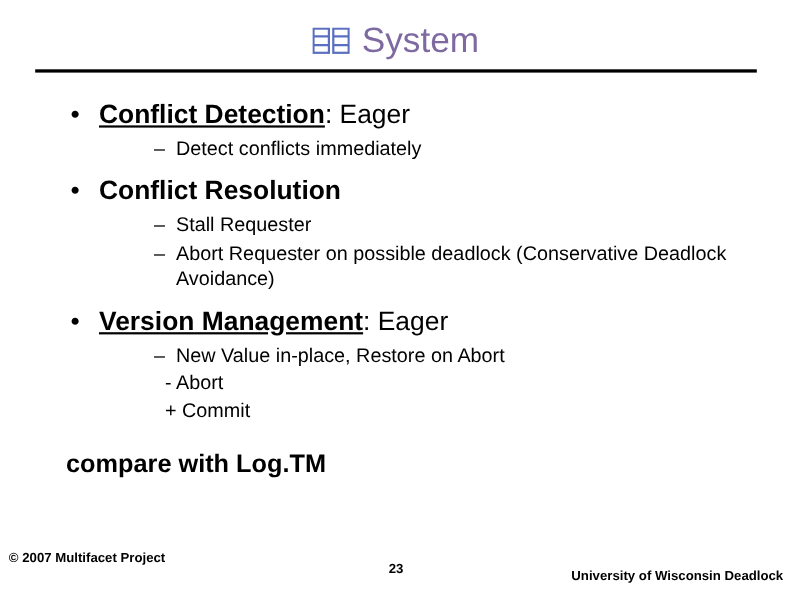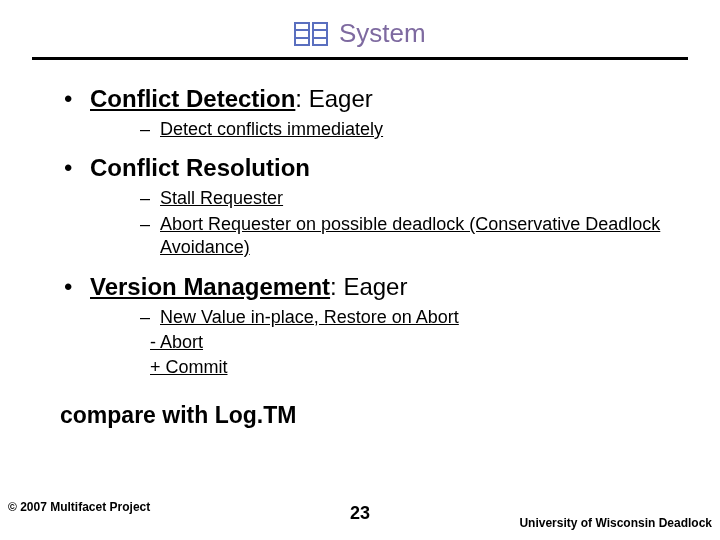--- a/index.html
+++ b/index.html
@@ -16,21 +16,21 @@
     position: relative;
     width: 720px;
     height: 540px;
     box-sizing: border-box;
   }
   .title-row {
     padding-top: 18px;
     text-align: center;
   }
   .title-text {
-    font-size: 26px;
+    font-size: 32px;
     color: #7e6aa0;
     font-weight: 400;
     vertical-align: middle;
   }
   .logo {
     display: inline-block;
     vertical-align: middle;
     margin-right: 6px;
   }
   .logo svg { display: block; }
@@ -61,21 +61,20 @@
     top: 0;
     font-size: 24px;
   }
   .b1-strong { font-weight: 700; }
   .b1-underline { text-decoration: underline; }
   .b1-rest { font-weight: 400; }
   ul.level2 {
     list-style: none;
     margin: 4px 0 0 0;
     padding: 0;
-    text-decoration: underline;
   }
   ul.level2 > li {
     padding-left: 70px;
     font-size: 18px;
     font-weight: 400;
     line-height: 1.3;
     margin: 2px 0;
     position: relative;
   }
   ul.level2 > li.dash::before {
@@ -105,21 +104,21 @@
     position: absolute;
     left: 8px;
     bottom: 16px;
   }
   .footer .center {
     position: absolute;
     left: 0;
     width: 720px;
     text-align: center;
     bottom: 6px;
-    font-size: 18px;
+    font-size: 12px;
   }
   .footer .right {
     position: absolute;
     right: 8px;
     bottom: 0;
   }
 </style>
 </head>
 <body>
 

